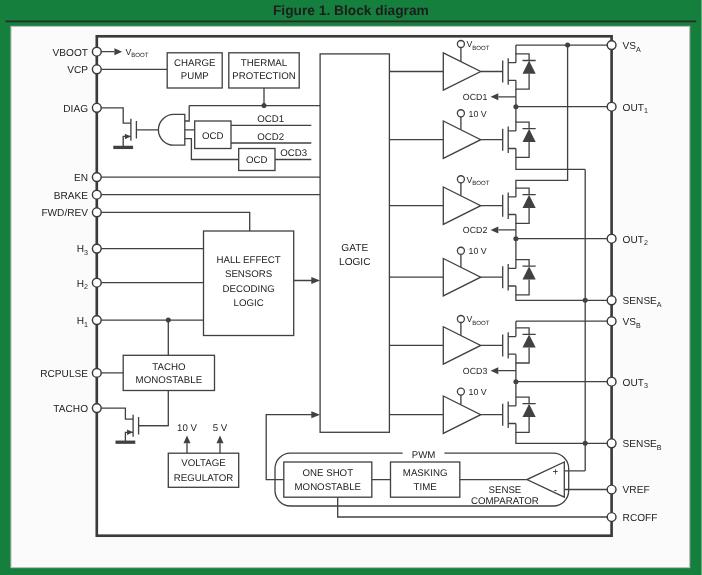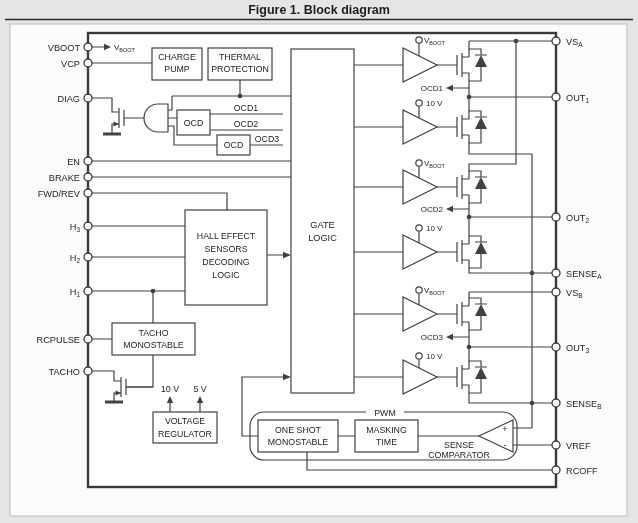--- a/index.html
+++ b/index.html
@@ -1,16 +1,16 @@
 <!DOCTYPE html>
 <html><head>
 <meta charset="utf-8">
 <style>
   html,body{margin:0;padding:0;background:#fff;}
-  #stage{position:relative;width:638px;height:523px;background:#e5e5e5;overflow:hidden;}
+  #stage{position:relative;width:638px;height:523px;background:#15803d;overflow:hidden;}
   svg{display:block;}
   text{font-family:"Liberation Sans","DejaVu Sans",sans-serif;fill:#1d1d1d;}
   .wire{stroke:#414141;stroke-width:1.2;fill:none;}
   .thickborder{stroke:#3a3a3a;stroke-width:2.4;fill:#ffffff;}
   .box{fill:#ffffff;stroke:#414141;stroke-width:1.2;}
   .lbl{font-size:8.8px;text-anchor:middle;}
   .pinlbl{font-size:9.2px;}
   .sub{font-size:6.5px;}
   .slabel{font-size:8px;}
   .ssub{font-size:5.5px;}

